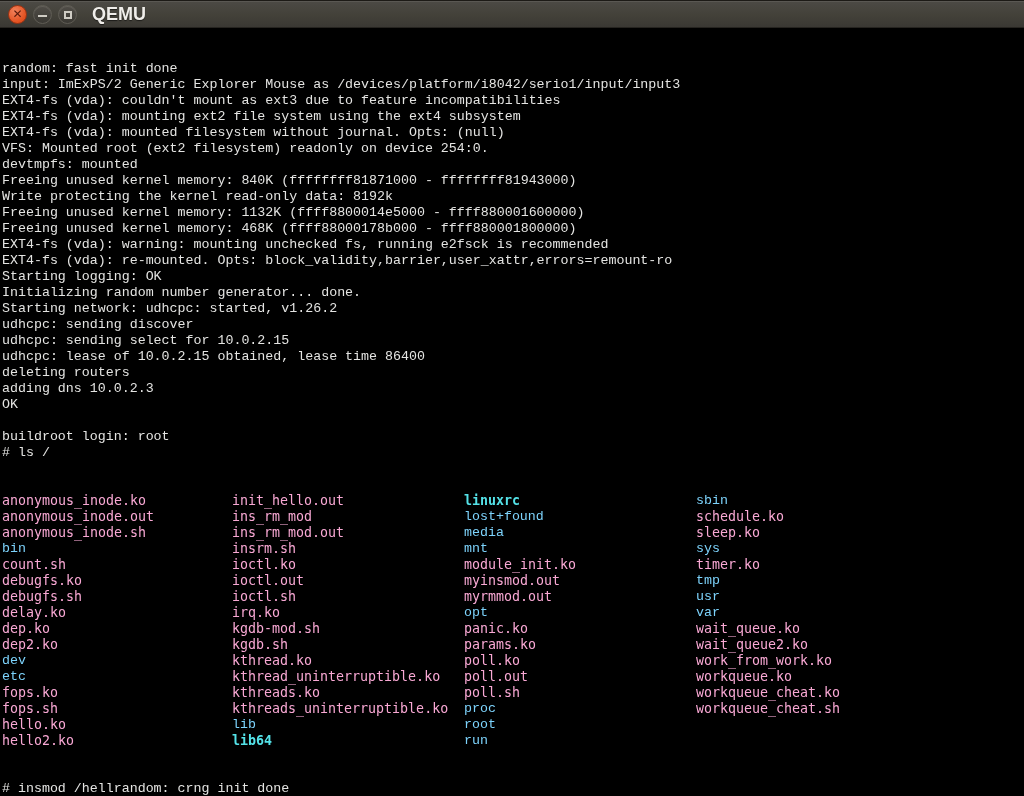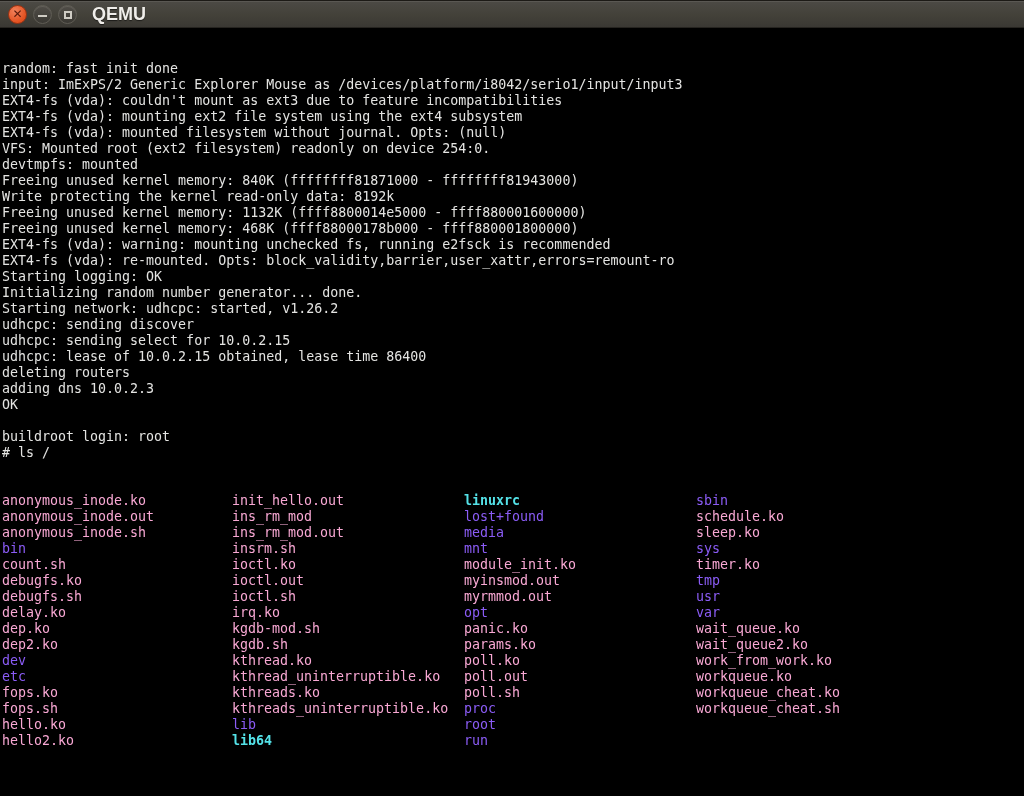--- a/index.html
+++ b/index.html
@@ -23,30 +23,30 @@
   .min-glyph{display:block;width:9px;height:2px;background:#cfccc4;margin-top:3px;}
   .max-glyph{display:block;width:8px;height:8px;border:2px solid #cfccc4;box-sizing:border-box;}
   .tb-title{margin-left:92px;color:#f0eeea;font-family:"Liberation Sans","DejaVu Sans",sans-serif;
     font-weight:bold;font-size:18px;text-shadow:0 1px 1px rgba(0,0,0,.55);}
   
   .terminal{
     position:relative;width:1024px;height:768px;background:#000;
     padding:1px 0 0 2px;box-sizing:border-box;
     font-size:13.3px;line-height:16px;white-space:pre;overflow:hidden;
   }
-  .line{height:16px;color:#e4e4e2;}
+  .line{height:16px;color:#e4e4e2;font-family:Liberation Mono, monospace;}
   .ls-grid{
     display:grid;
     grid-auto-flow:column;
     grid-template-rows:repeat(16,16px);
     grid-template-columns:230px 232px 232px 250px;
   }
   .cell{height:16px;}
   .fg-green{color:#f9a8d4;}
-  .fg-blue{color:#8b5cf6;}
+  .fg-blue{color:#7dd3fc;font-family:Liberation Mono, monospace;}
   .fg-cyan{color:#54e2e8;font-weight:bold;}
 </style>
 </head>
 <body>
 
 <div class="window">
   <div class="titlebar">
     <div class="tb-btn tb-close">
       <span class="glyph">✕</span>
     </div>
@@ -55,15 +55,16 @@
     </div>
     <div class="tb-btn tb-plain tb-max">
       <span class="max-glyph"></span>
     </div>
     <div class="tb-title">QEMU</div>
   </div>
 
   <div class="terminal">
     <div id="boot"><div class="line">random: fast init done</div><div class="line">input: ImExPS/2 Generic Explorer Mouse as /devices/platform/i8042/serio1/input/input3</div><div class="line">EXT4-fs (vda): couldn't mount as ext3 due to feature incompatibilities</div><div class="line">EXT4-fs (vda): mounting ext2 file system using the ext4 subsystem</div><div class="line">EXT4-fs (vda): mounted filesystem without journal. Opts: (null)</div><div class="line">VFS: Mounted root (ext2 filesystem) readonly on device 254:0.</div><div class="line">devtmpfs: mounted</div><div class="line">Freeing unused kernel memory: 840K (ffffffff81871000 - ffffffff81943000)</div><div class="line">Write protecting the kernel read-only data: 8192k</div><div class="line">Freeing unused kernel memory: 1132K (ffff8800014e5000 - ffff880001600000)</div><div class="line">Freeing unused kernel memory: 468K (ffff88000178b000 - ffff880001800000)</div><div class="line">EXT4-fs (vda): warning: mounting unchecked fs, running e2fsck is recommended</div><div class="line">EXT4-fs (vda): re-mounted. Opts: block_validity,barrier,user_xattr,errors=remount-ro</div><div class="line">Starting logging: OK</div><div class="line">Initializing random number generator... done.</div><div class="line">Starting network: udhcpc: started, v1.26.2</div><div class="line">udhcpc: sending discover</div><div class="line">udhcpc: sending select for 10.0.2.15</div><div class="line">udhcpc: lease of 10.0.2.15 obtained, lease time 86400</div><div class="line">deleting routers</div><div class="line">adding dns 10.0.2.3</div><div class="line">OK</div><div class="line">&nbsp;</div><div class="line">buildroot login: root</div><div class="line"># ls /</div></div>
     <div id="listing" class="ls-grid"><span class="cell fg-green">anonymous_inode.ko</span><span class="cell fg-green">anonymous_inode.out</span><span class="cell fg-green">anonymous_inode.sh</span><span class="cell fg-blue">bin</span><span class="cell fg-green">count.sh</span><span class="cell fg-green">debugfs.ko</span><span class="cell fg-green">debugfs.sh</span><span class="cell fg-green">delay.ko</span><span class="cell fg-green">dep.ko</span><span class="cell fg-green">dep2.ko</span><span class="cell fg-blue">dev</span><span class="cell fg-blue">etc</span><span class="cell fg-green">fops.ko</span><span class="cell fg-green">fops.sh</span><span class="cell fg-green">hello.ko</span><span class="cell fg-green">hello2.ko</span><span class="cell fg-green">init_hello.out</span><span class="cell fg-green">ins_rm_mod</span><span class="cell fg-green">ins_rm_mod.out</span><span class="cell fg-green">insrm.sh</span><span class="cell fg-green">ioctl.ko</span><span class="cell fg-green">ioctl.out</span><span class="cell fg-green">ioctl.sh</span><span class="cell fg-green">irq.ko</span><span class="cell fg-green">kgdb-mod.sh</span><span class="cell fg-green">kgdb.sh</span><span class="cell fg-green">kthread.ko</span><span class="cell fg-green">kthread_uninterruptible.ko</span><span class="cell fg-green">kthreads.ko</span><span class="cell fg-green">kthreads_uninterruptible.ko</span><span class="cell fg-blue">lib</span><span class="cell fg-cyan">lib64</span><span class="cell fg-cyan">linuxrc</span><span class="cell fg-blue">lost+found</span><span class="cell fg-blue">media</span><span class="cell fg-blue">mnt</span><span class="cell fg-green">module_init.ko</span><span class="cell fg-green">myinsmod.out</span><span class="cell fg-green">myrmmod.out</span><span class="cell fg-blue">opt</span><span class="cell fg-green">panic.ko</span><span class="cell fg-green">params.ko</span><span class="cell fg-green">poll.ko</span><span class="cell fg-green">poll.out</span><span class="cell fg-green">poll.sh</span><span class="cell fg-blue">proc</span><span class="cell fg-blue">root</span><span class="cell fg-blue">run</span><span class="cell fg-blue">sbin</span><span class="cell fg-green">schedule.ko</span><span class="cell fg-green">sleep.ko</span><span class="cell fg-blue">sys</span><span class="cell fg-green">timer.ko</span><span class="cell fg-blue">tmp</span><span class="cell fg-blue">usr</span><span class="cell fg-blue">var</span><span class="cell fg-green">wait_queue.ko</span><span class="cell fg-green">wait_queue2.ko</span><span class="cell fg-green">work_from_work.ko</span><span class="cell fg-green">workqueue.ko</span><span class="cell fg-green">workqueue_cheat.ko</span><span class="cell fg-green">workqueue_cheat.sh</span></div>
+    <div id="post"><div class="line"># insmod /hellrandom: crng init done</div></div>
     
   </div>
 </div>
 
 </body></html>

